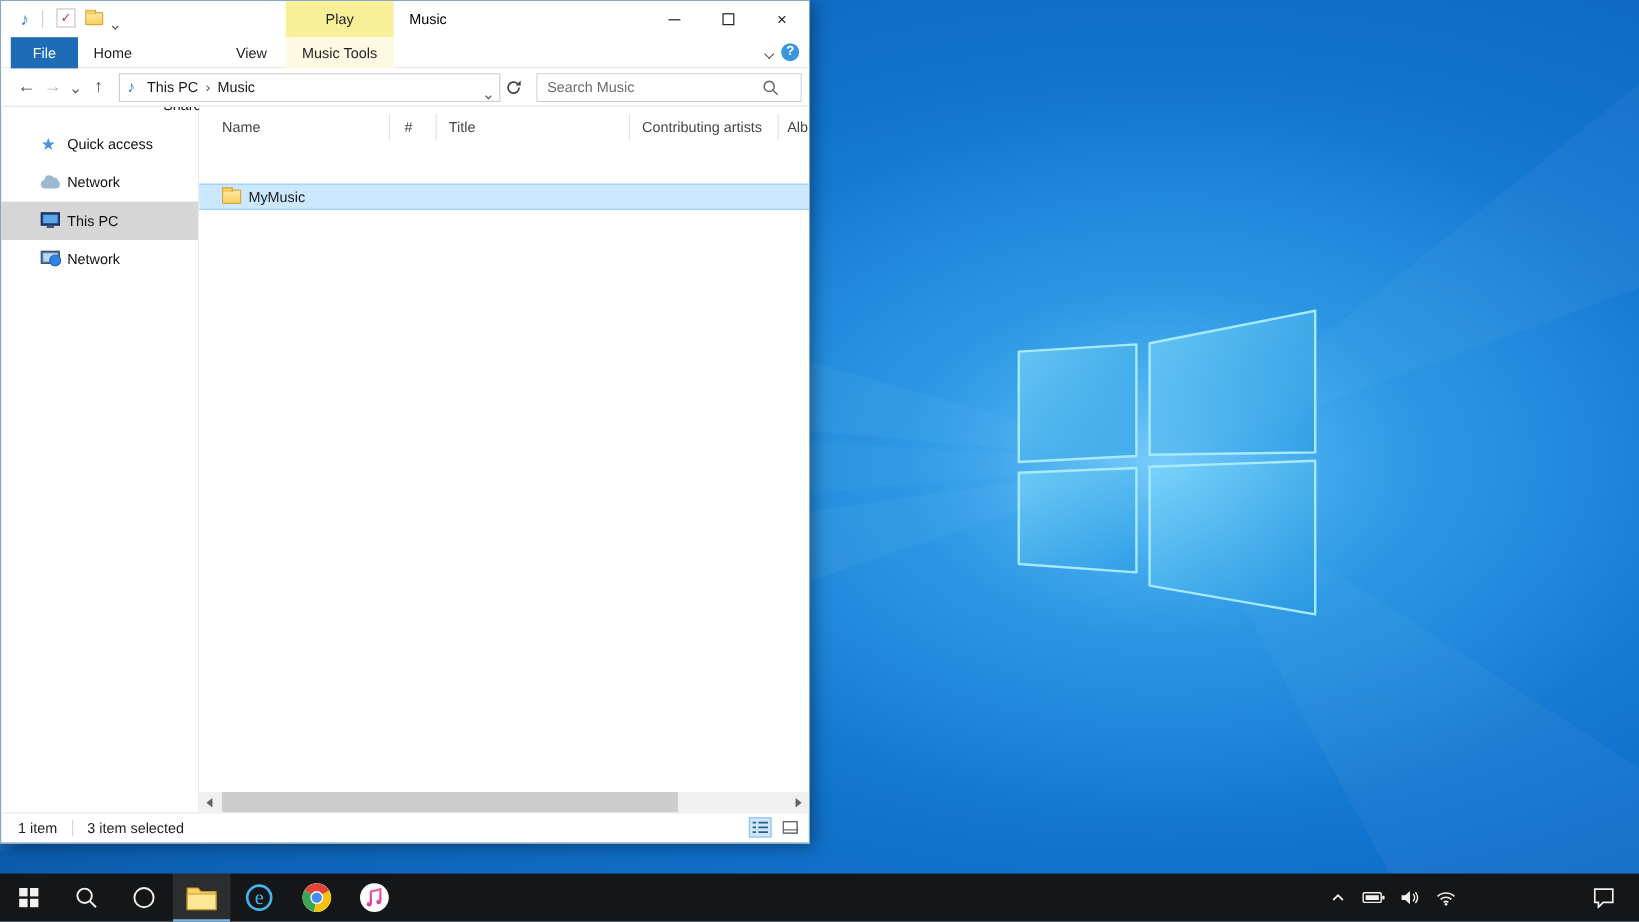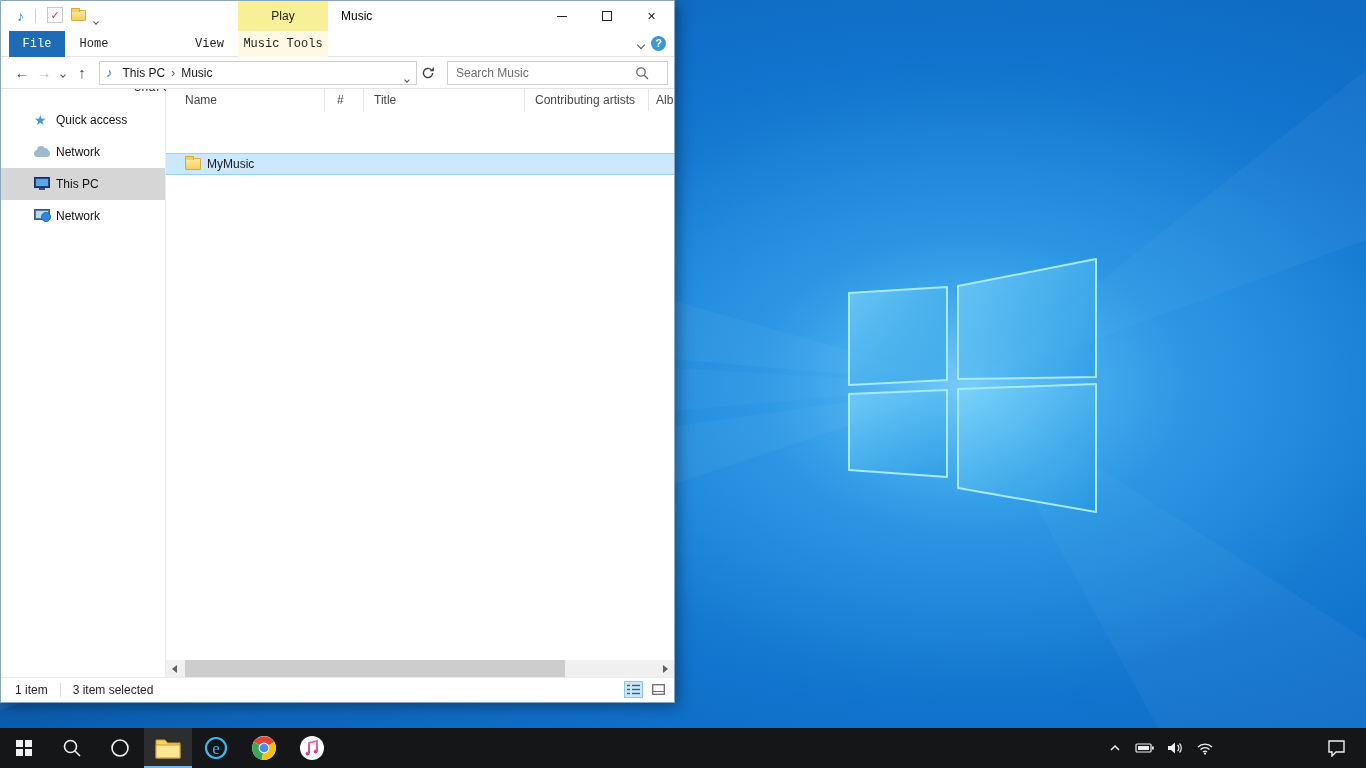--- a/index.html
+++ b/index.html
@@ -27,21 +27,21 @@
   .chev.small { width:4px; height:4px; }
   .contextual-tab { position:absolute; left:237px; top:0; width:90px; height:30px; background:#f8f099;
     text-align:center; line-height:30px; color:#1f1f1f; }
   .win-title { position:absolute; left:340px; top:0; line-height:30px; color:#000; }
   .win-controls { position:absolute; right:0; top:0; height:30px; display:flex; }
   .wc-btn { width:45px; height:30px; display:flex; align-items:center; justify-content:center; font-size:14px; color:#222; }
   .min-glyph { display:block; width:10px; height:1px; background:#222; }
   .max-glyph { display:block; width:10px; height:10px; border:1px solid #222; }
 
   .tabrow { position:relative; height:26px; background:#fff; border-bottom:1px solid #e4e4e4; display:flex; padding-left:8px; }
-  .tab { height:29px; line-height:26px; text-align:center; color:#1e1e1e;font-family:Liberation Mono, monospace; }
+  .tab { height:29px; line-height:26px; text-align:center; color:#1e1e1e; }
   .tab-file { width:56px; background:#1e6cb5; color:#fff; }
   .tab-home { width:58px; } .tab-share { width:58px;margin-top:44px; } .tab-view { width:57px; }
   .tab-musictools { position:absolute; left:237px; width:90px; background:#fdfaе4; background:#fdf9e3; }
   .ribbon-collapse { position:absolute; right:30px; top:6px; }
   .help-btn { position:absolute; right:8px; top:5px; width:15px; height:15px; border-radius:50%; background:#3a96dd;
     color:#fff; font-size:11px; font-weight:bold; text-align:center; line-height:15px; }
 
   .navbar { position:relative; height:32px; background:#fff; border-bottom:1px solid #e4e4e4;
     display:flex; align-items:center; padding:0 6px 0 10px; }
   .nav-arrow { font-size:15px; color:#3c4a58; width:22px; text-align:center; }
@@ -71,21 +71,21 @@
   .cloud-ic::after { content:""; position:absolute; left:9px; top:-2px; width:5px; height:5px; background:#9db9d2; border-radius:50%; }
   .monitor-ic { position:absolute; left:33px; top:9px; width:16px; height:11px; background:#24437f; border:1px solid #17305f; }
   .monitor-ic::before { content:""; position:absolute; inset:1px; background:#5aa7e8; }
   .monitor-ic::after { content:""; position:absolute; left:4px; bottom:-3px; width:6px; height:2px; background:#44536b; }
   .network-ic { position:absolute; left:33px; top:9px; width:16px; height:11px; background:#56789e; border:1px solid #3c587a; }
   .network-ic::before { content:""; position:absolute; inset:1px; background:#bcd6ec; }
   .network-ic::after { content:""; position:absolute; right:-2px; bottom:-3px; width:8px; height:8px;
     background:#2f86e0; border-radius:50%; border:1px solid #1f6cc0; }
 
   .content { flex:1; display:flex; flex-direction:column; position:relative; background:#fff; }
-  .colheaders { display:flex; height:28px; align-items:flex-start; color:#454545; position:relative; }
+  .colheaders { display:flex; height:28px; align-items:flex-end; color:#454545; position:relative; }
   .col { height:22px; line-height:22px; border-right:1px solid #e3e3e3; padding-left:19px; white-space:nowrap; overflow:hidden; }
   .col-name { width:159px; position:relative; }
   .col-num { width:39px; padding-left:12px; }
   .col-title { width:161px; padding-left:10px; }
   .col-artists { width:124px; padding-left:10px; }
   .col-album { flex:1; border-right:none; padding-left:7px; }
   .listarea { flex:1; padding-top:4px; }
   .filerow { position:relative; height:22px; line-height:21px; display:flex; align-items:center; padding-left:19px;margin-top:32px; }
   .filerow.selected { background:#cce8ff; border-top:1px solid #99d1ff; border-bottom:1px solid #99d1ff; }
   .folder-ic { width:16px; height:12px; background:linear-gradient(#ffe9a0,#f6cf62);

